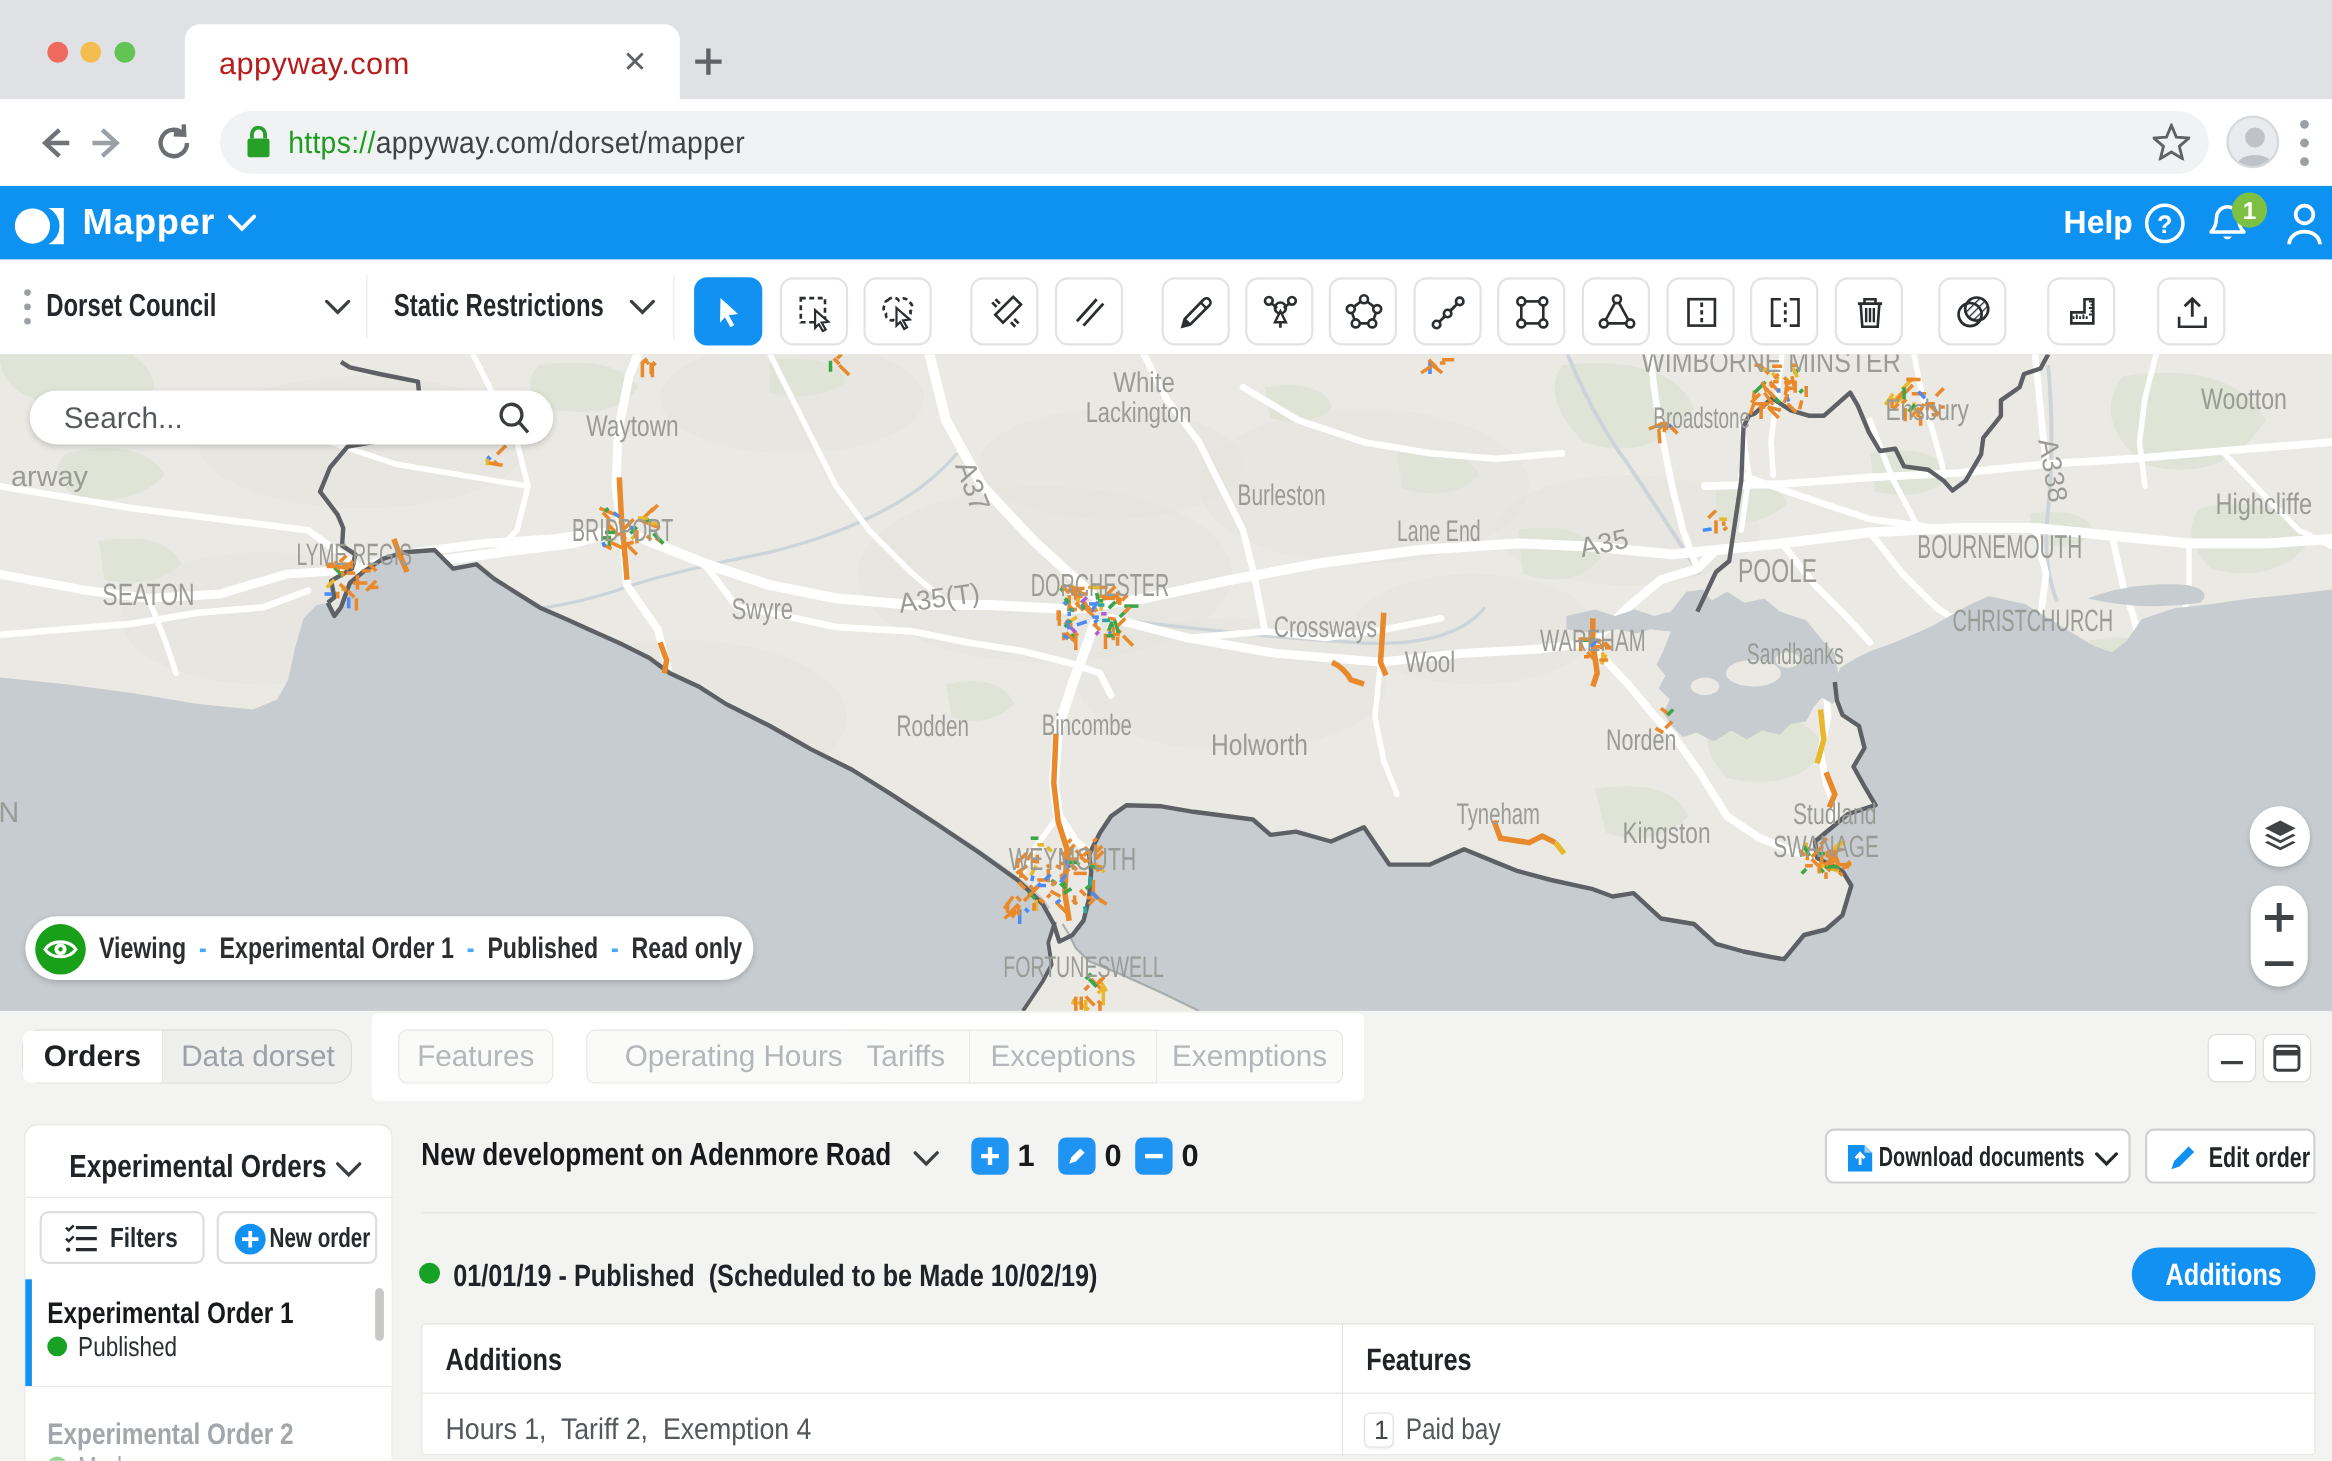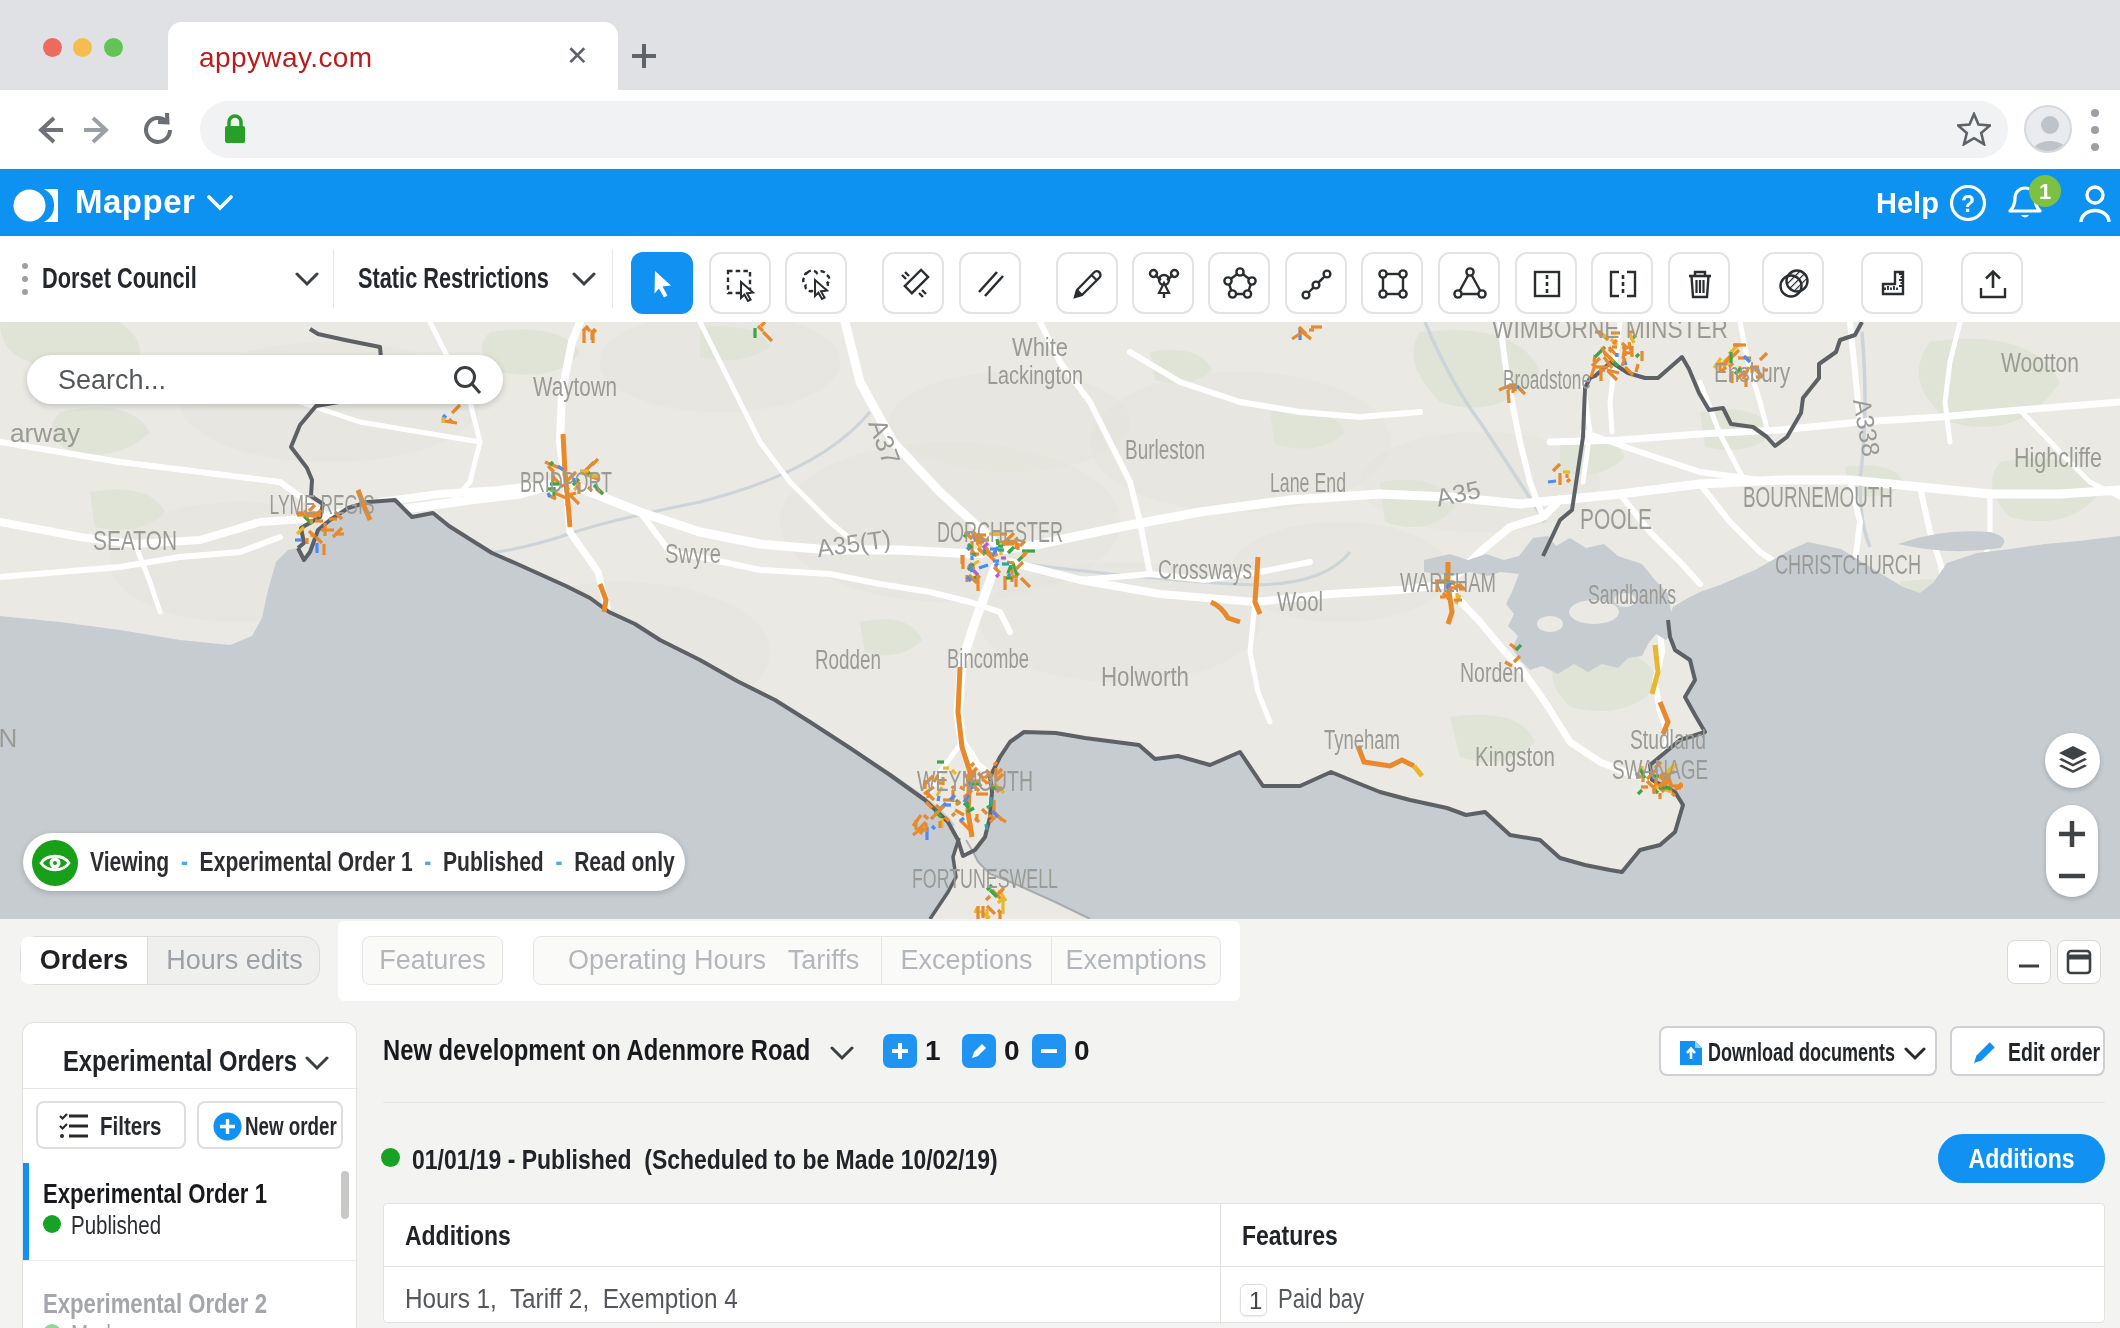--- a/index.html
+++ b/index.html
@@ -80,20 +80,21 @@
   </svg>
 <svg class="abs" style="left:139px;top:111px" width="38" height="38" viewBox="0 0 38 38">
     <path d="M31 19 A12 12 0 1 1 27.5 10.5" stroke="#6b6f73" stroke-width="4" fill="none"></path>
     <path d="M28 2 L28.5 11.5 L19 11" stroke="#6b6f73" stroke-width="4" fill="none"></path>
   </svg>
 <div class="abs" id="urlpill">
   <svg class="abs" style="left:24px;top:13px" width="22" height="30" viewBox="0 0 22 30">
       <rect x="1" y="12" width="20" height="17" rx="2" fill="#27a027"></rect>
       <path d="M5 12 V8 a6 6 0 0 1 12 0 V12" stroke="#27a027" stroke-width="3.5" fill="none"></path>
     </svg>
+  <div class="abs" id="urltext"><span class="cond" style="transform:scaleX(.92);"><span class="g">https://</span>appyway.com/dorset/mapper</span></div>
   <svg class="abs" style="left:1757px;top:11px" width="34" height="34" viewBox="0 0 34 34">
       <path d="M17 2 L21.5 12.6 L33 13.5 L24.2 21 L27 32.2 L17 26.2 L7 32.2 L9.8 21 L1 13.5 L12.5 12.6 Z" fill="none" stroke="#5f6368" stroke-width="2.6"></path>
     </svg>
 </div>
 <div class="abs" id="avatar"><svg width="48" height="48" viewBox="0 0 48 48">
       <circle cx="24" cy="18" r="9" fill="#bdc3c9"></circle>
       <path d="M6 46 a18 12 0 0 1 36 0 Z" fill="#bdc3c9"></path>
     </svg></div>
 <svg class="abs" style="left:2088px;top:106px" width="14" height="48" viewBox="0 0 14 48">
     <circle cx="7" cy="7" r="4" fill="#9aa0a6"></circle>
@@ -844,21 +845,21 @@
       </svg>
     <svg style="position:absolute;left:11px;top:56px" width="30" height="30" viewBox="0 0 30 30">
         <path d="M2 15 H28" stroke="#3f4346" stroke-width="4.5"></path>
       </svg>
   </div>
 </div>
 
 <div class="abs" id="panel">
   <div class="abs tabgrp" id="ordgrp">
     <div class="cell" style="left:0;width:127px;background:#fff;border-radius:7px 0 0 7px;font-weight:bold;color:#1f2124;border-right:1px solid #dcdcda;">Orders</div>
-    <div class="cell" style="left:128px;width:171px;color:#9ba1a7;">Hours edits</div>
+    <div class="cell" style="left:128px;width:171px;color:#9ba1a7;">Data dorset</div>
   </div>
   <div class="abs" id="ftcontainer">
     <div class="ftab" style="left:24px;width:141px;">Features</div>
     <div class="ftab" style="left:195px;width:268px;border-radius:8px 0 0 8px;">Operating Hours</div>
     <div class="ftab" style="left:428px;width:116px;border-left:none;border-radius:0;">Tariffs</div>
     <div class="ftab" style="left:544px;width:170px;border-left:none;border-radius:0;">Exceptions</div>
     <div class="ftab" style="left:714px;width:169px;border-left:none;border-radius:0 8px 8px 0;">Exemptions</div>
   </div>
   <div class="abs winbtn" style="left:2007px;">
       <svg style="position:absolute;left:8px;top:8px" width="26" height="26" viewBox="0 0 26 26">

